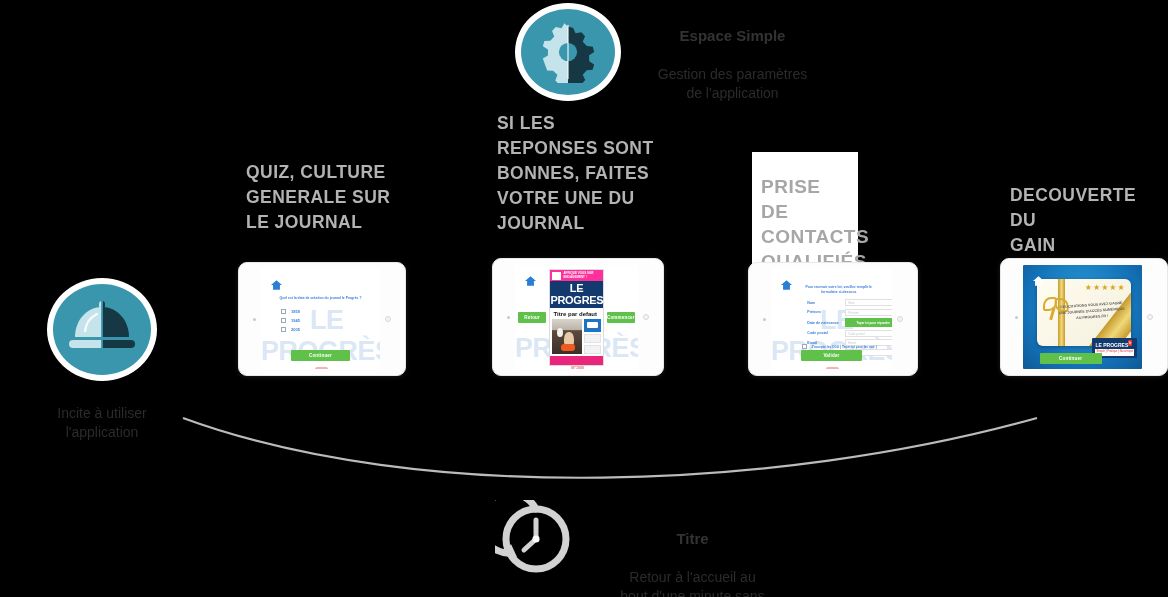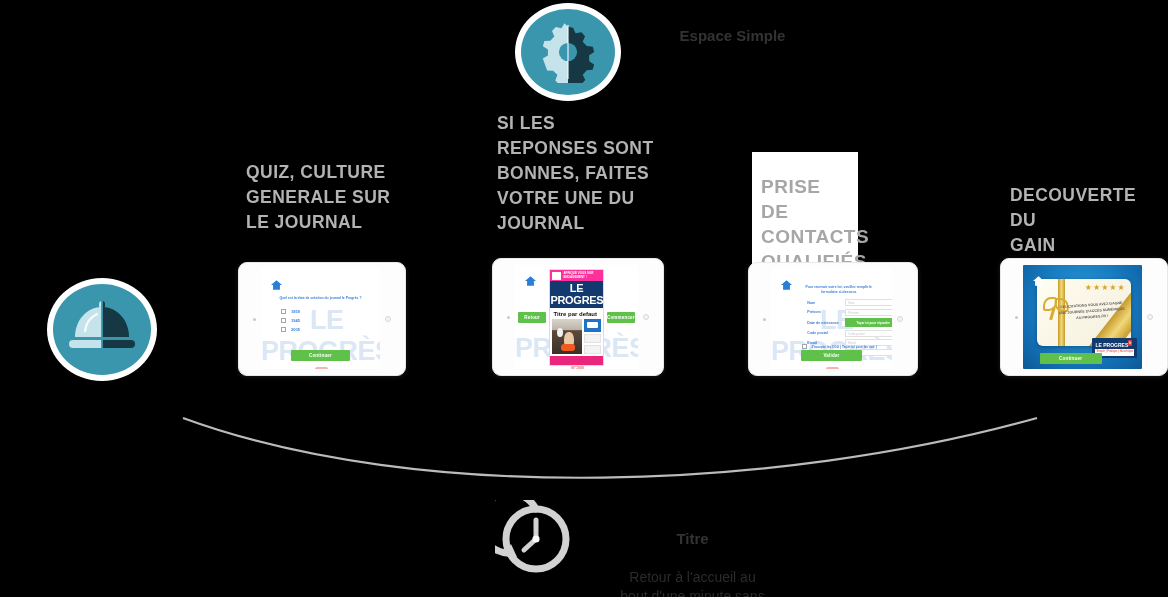--- a/index.html
+++ b/index.html
@@ -295,20 +295,22 @@
         <g clip-path="url(#rightHalf)">
           <path fill="#153844" d="M32 6 l5.2 1 2.6 5.6 6.1-1 3.7 4.2-2.4 5.7 4.3 4.4 6.1 .6 1.4 5.5-5.2 3.3 .1 6.2 5.1 3.5-1.6 5.4-6.1 .4-4.1 4.6 2.6 5.6-3.8 4.1-6-1.2-2.8 5.5-5.2 .8-3-5.4-6.1 .6-4-4 2.2-5.8-4.5-4.2-6.1-.3L6 38.6l5.3-3.1v-6.2L6.1 26l1.5-5.4 6.1-.2 4.2-4.5-2.4-5.7 3.9-4 5.9 1.4 3-5.4z"></path>
           <circle cx="32" cy="32" r="9.4" fill="#3a96ad"></circle>
         </g>
         <rect x="31" y="4" width="2" height="56" fill="#ffffff" opacity="0.55"></rect>
       </svg>
     </span>
   </div>
   <div class="abs caption" style="left:630px; top:7px; width:205px;">
     <span class="cap-title">Espace Simple</span>
+    <span class="cap-body">Gestion des paramètres
+de l'application</span>
   </div>
 
   <div class="abs step-label" style="left:246px; top:159px; width:190px;">QUIZ, CULTURE
 GENERALE SUR
 LE JOURNAL</div>
 
   <div class="abs step-label" style="left:497px; top:110px; width:175px;">SI LES
 REPONSES SONT
 BONNES, FAITES
 VOTRE UNE DU
@@ -341,20 +343,22 @@
         <g clip-path="url(#cRight)">
           <path fill="#153844" d="M39 8 C24 8 12 21 12 38 L66 38 C66 21 54 8 39 8 Z"></path>
           <rect x="36" y="2" width="6" height="8" rx="3" fill="#153844"></rect>
           <rect x="6" y="41" width="66" height="8" rx="4" fill="#153844"></rect>
         </g>
         <rect x="38" y="1" width="2" height="49" fill="#3a96ad" opacity="0.9"></rect>
       </svg>
     </span>
   </div>
   <div class="abs caption" style="left:12px; top:385px; width:180px;">
+    <span class="cap-body">Incite à utiliser
+l'application</span>
   </div>
 
   <div class="tablet" style="left:238px; top:262px; width:168px; height:114px;">
     <span class="cam"></span>
     <div class="screen">
       <span class="mini-home">
         <svg width="11" height="10" viewBox="0 0 16 14">
             <path fill="#2a7fd4" d="M8 0 L16 7 H13 V14 H3 V7 H0 Z"></path>
           </svg>
       </span>

